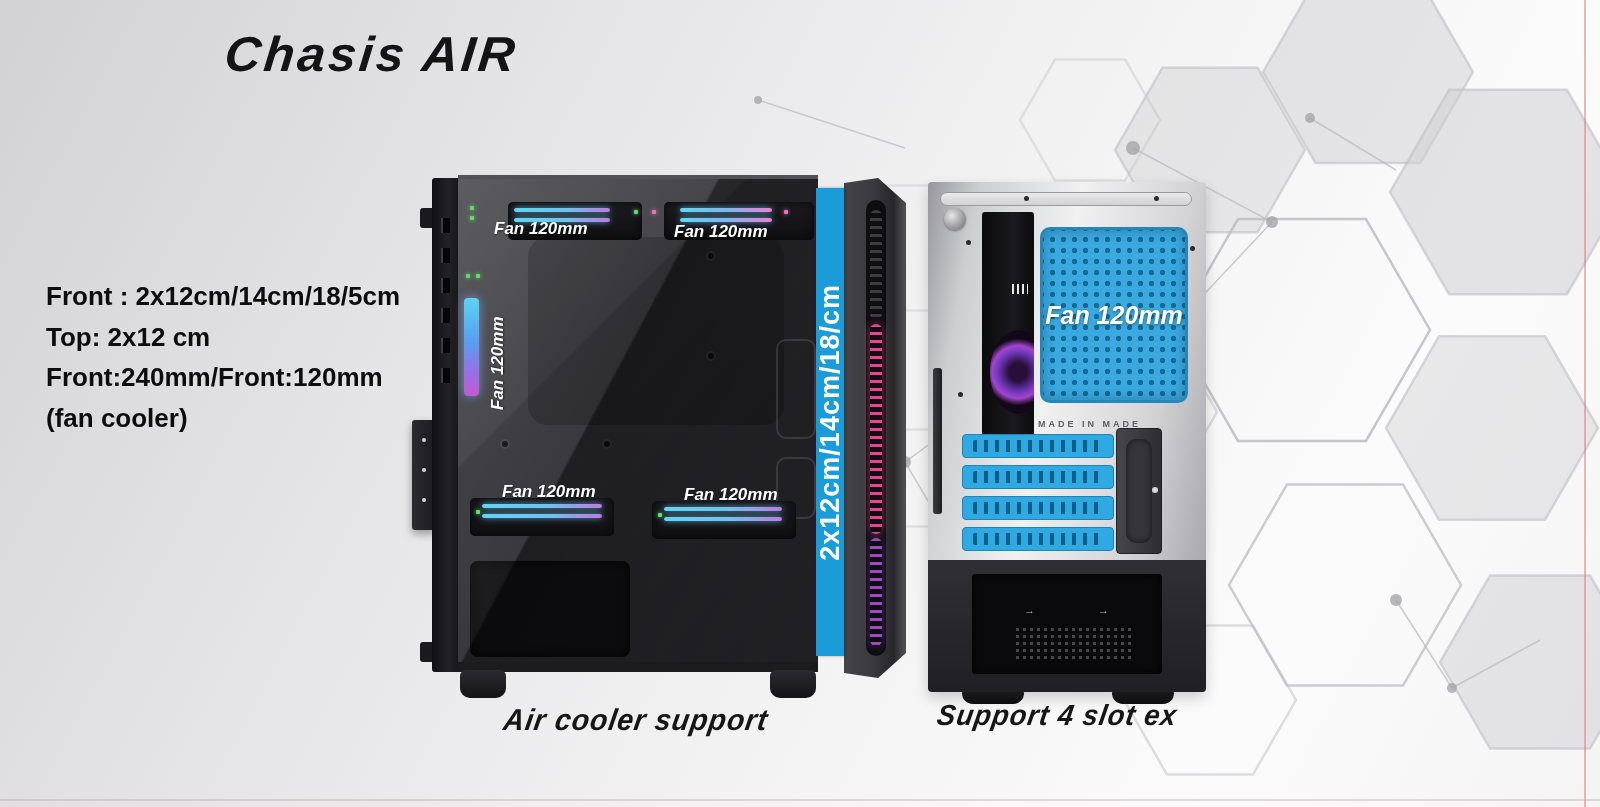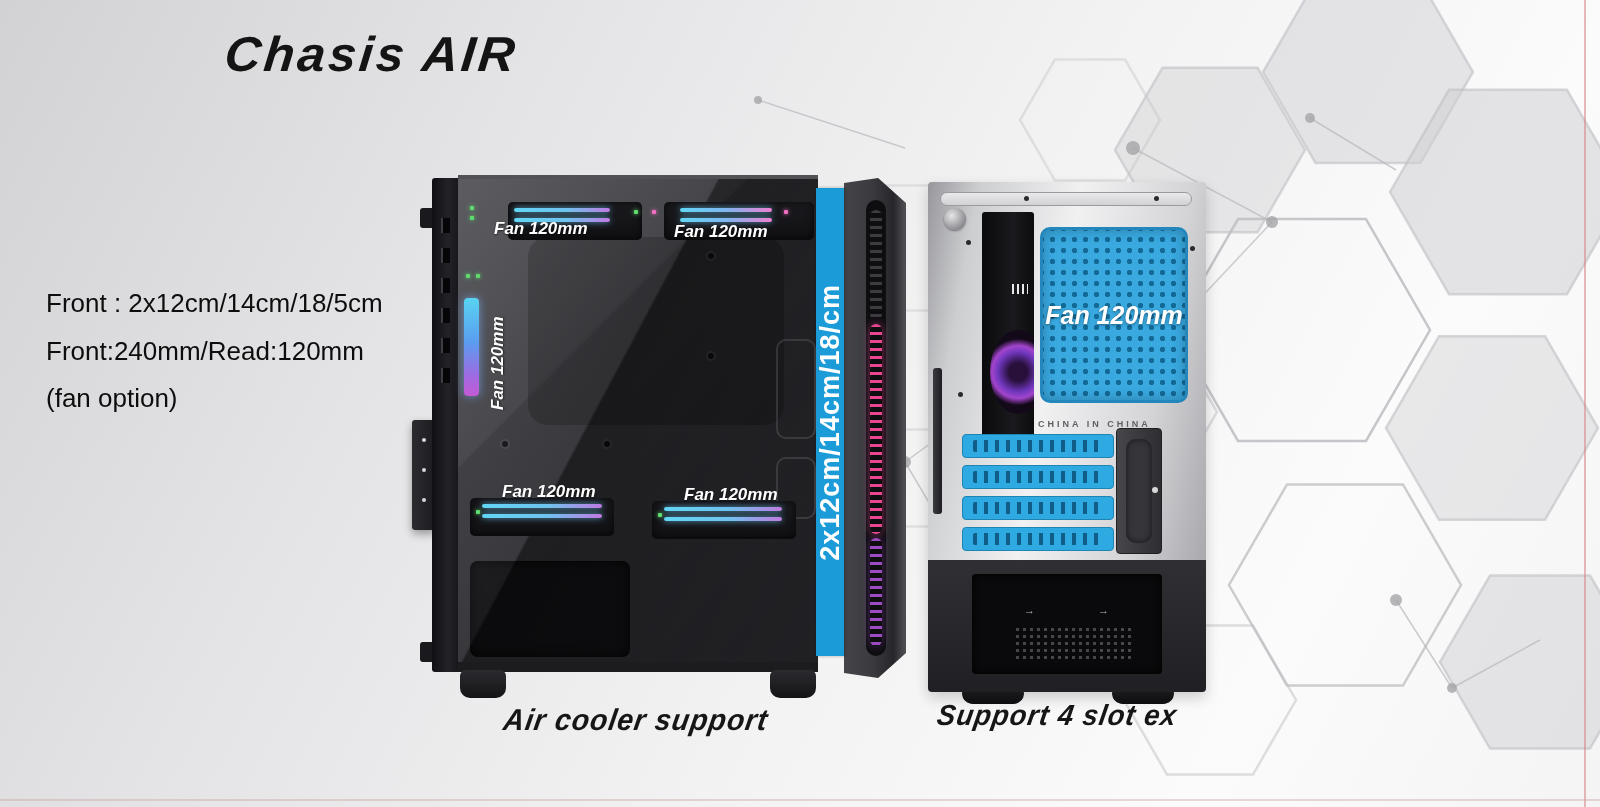--- a/index.html
+++ b/index.html
@@ -14,21 +14,21 @@
 
   
   .title {
     position:absolute; left:228px; top:26px; z-index:6;
     font-size:49px; font-weight:800; font-style:italic; color:#141414;
     letter-spacing:3px; transform:skewX(-6deg) scaleX(1.02);
     white-space:nowrap;
   }
   .specs { position:absolute; left:46px; top:276px; z-index:6; }
   .specs .line {
-    font-size:26px; font-weight:400; color:#0d0d0d; line-height:40.5px; white-space:nowrap;margin-top:7px;
+    font-size:26px; font-weight:700; color:#0d0d0d; line-height:40.5px; white-space:nowrap;
   }
 
   .caption {
     position:absolute; z-index:7; font-weight:800; font-style:italic; color:#161616;
     transform:skewX(-9deg) scaleX(0.95); letter-spacing:1px; white-space:nowrap;
   }
   .caption-left  { left:497px; top:703px; font-size:30px; }
   .caption-right { left:931px; top:699px; font-size:29px; }
 
   
@@ -202,22 +202,23 @@
       <circle cx="1452" cy="688" r="5" fill="#a5a5a9" fill-opacity=".8"></circle>
       <circle cx="1023" cy="665" r="4" fill="#a5a5a9" fill-opacity=".8"></circle>
       <circle cx="1310" cy="118" r="5" fill="#a5a5a9" fill-opacity=".8"></circle>
       <circle cx="758" cy="100" r="4" fill="#a5a5a9" fill-opacity=".8"></circle>
     </svg>
 
   <div class="title">Chasis AIR</div>
 
   <div class="specs">
     <div class="line">Front : 2x12cm/14cm/18/5cm</div>
-    <div class="line">Front:240mm/Read:120mm</div>
-    <div class="line">(fan option)</div>
+    <div class="line">Top: 2x12 cm</div>
+    <div class="line">Front:240mm/Front:120mm</div>
+    <div class="line">(fan cooler)</div>
   </div>
 
   <div class="sidecase">
     <div class="sc-tab t1"></div>
     <div class="sc-tab t2"></div>
     <div class="sc-plate">
       <div class="dot" style="top:18px"></div>
       <div class="dot" style="top:48px"></div>
       <div class="dot" style="top:78px"></div>
     </div>
@@ -308,21 +309,21 @@
 
     <div class="rc-io">
       <div class="vents"></div>
       <div class="fanarc"></div>
     </div>
 
     <div class="rc-fanmount">
       <div class="lbl">Fan 120mm</div>
     </div>
 
-    <div class="rc-made">CHINA IN CHINA</div>
+    <div class="rc-made">MADE IN MADE</div>
     <div class="rc-latch"></div>
 
     <div class="rc-slots">
       <div class="rc-slot"></div>
       <div class="rc-slot"></div>
       <div class="rc-slot"></div>
       <div class="rc-slot"></div>
     </div>
     <div class="rc-bracket">
       <div class="inner"></div>

